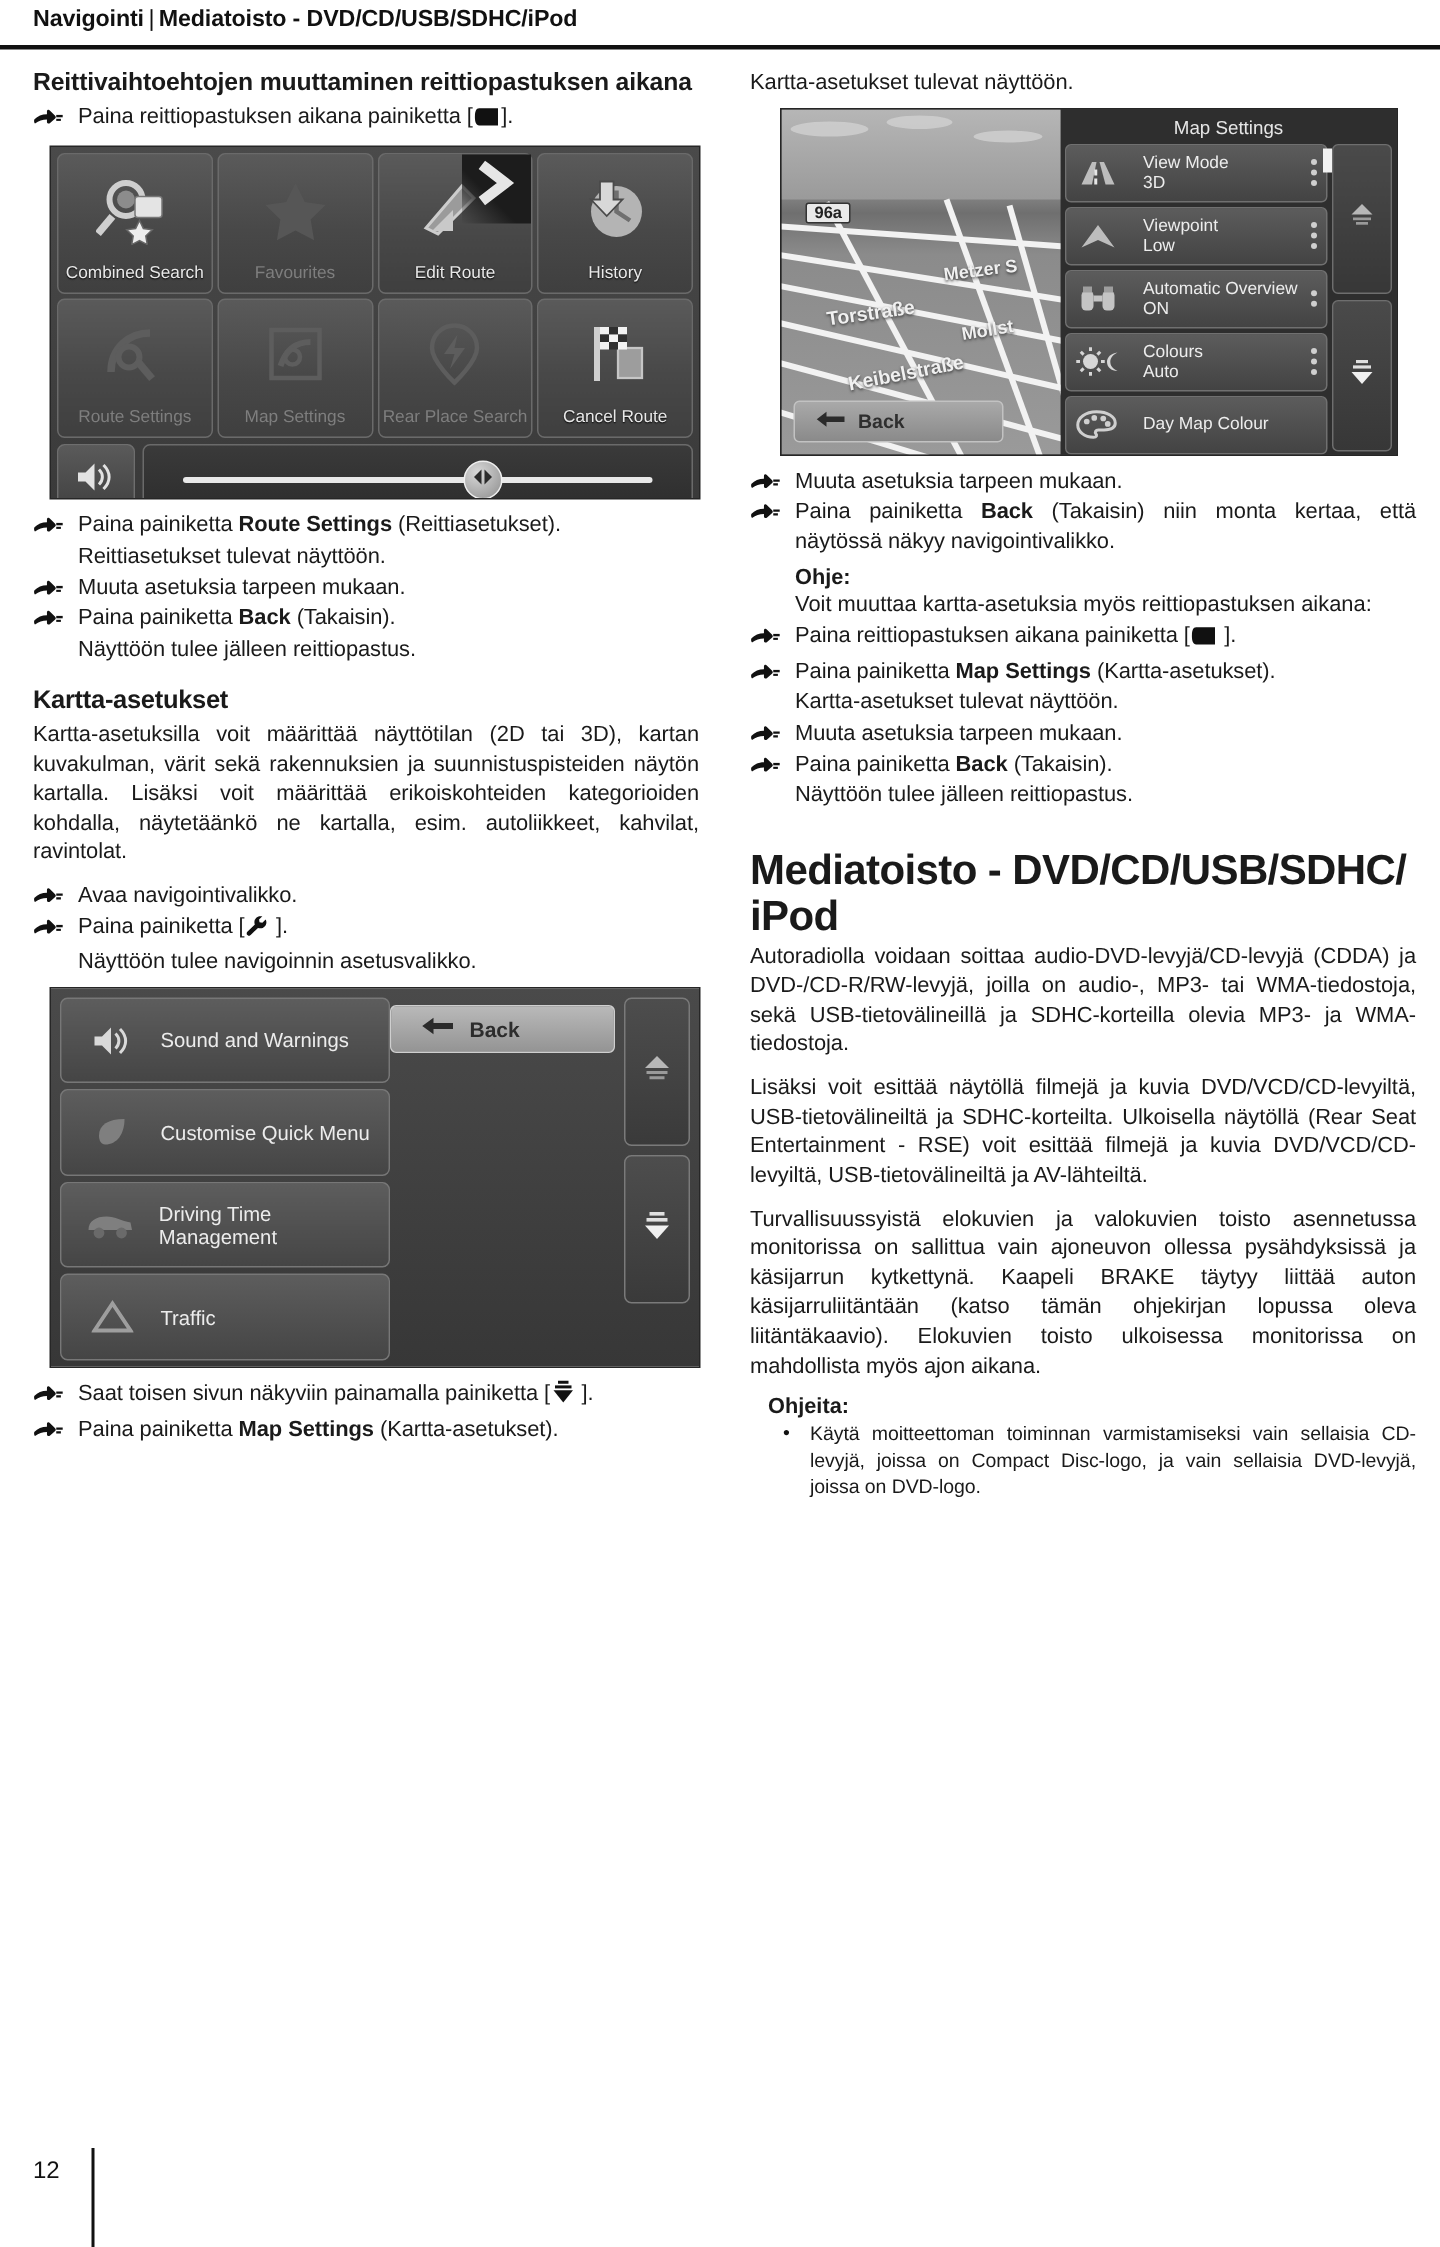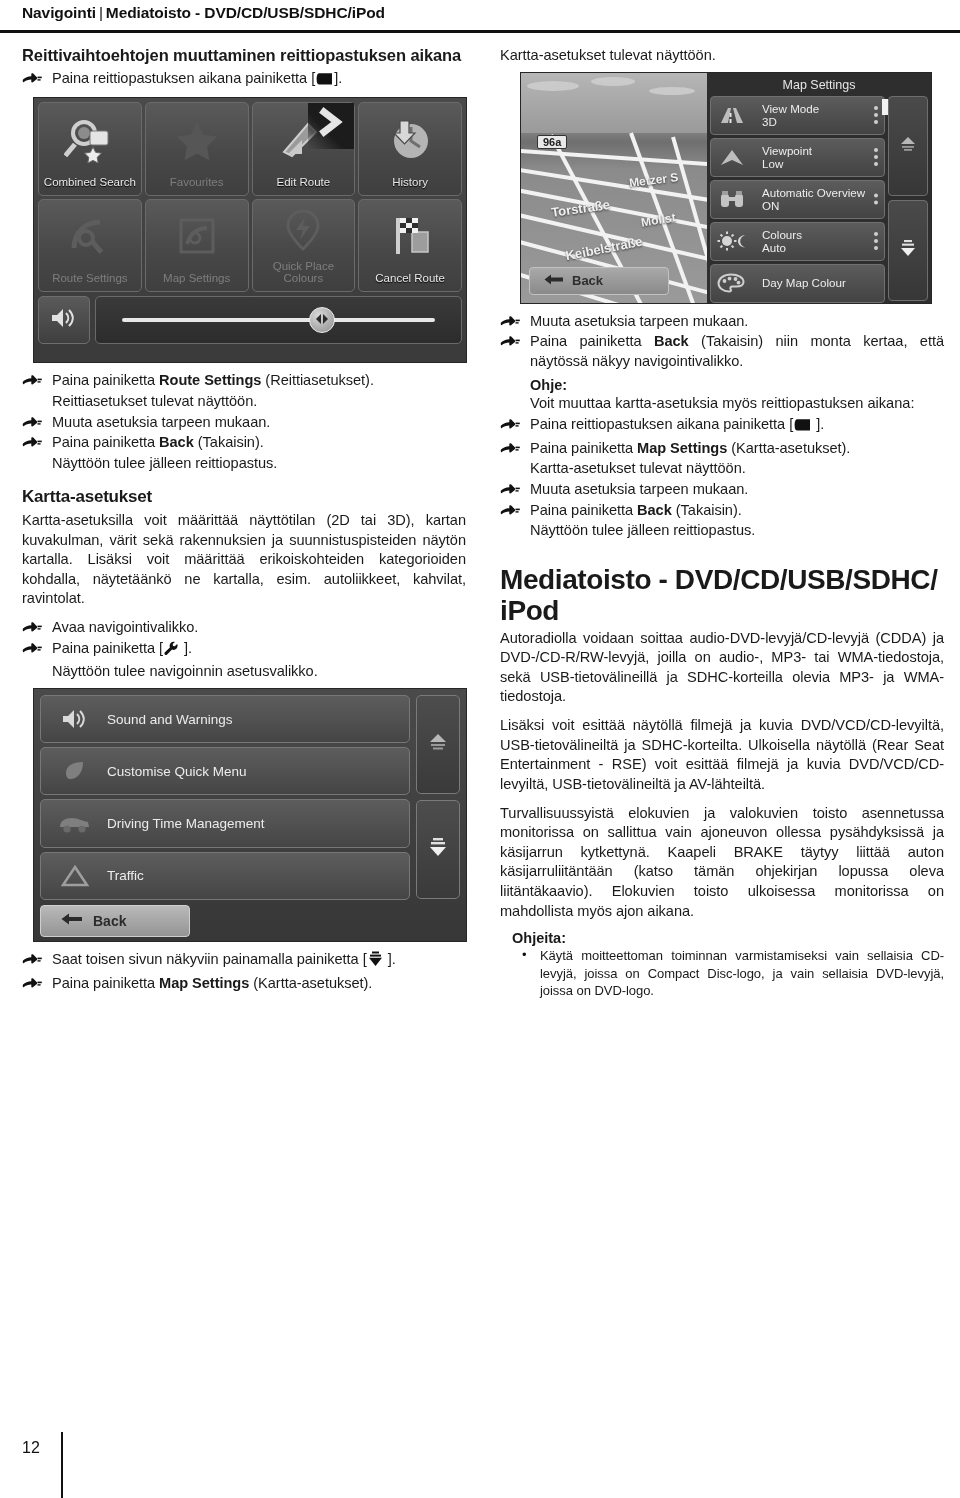--- a/index.html
+++ b/index.html
@@ -77,21 +77,21 @@
   b, strong { font-weight:bold; }
 
   
   .keyglyph { display:inline-block; vertical-align:-3px; margin:0 1px; }
 
   
   .shot { position:relative; background:#3c3c3c; border:1px solid #262626;
           overflow:hidden; }
 
   
-  .navshot { width:434px; height:266px; padding:4px;
+  .navshot { width:434px; height:236px; padding:4px;
              background:linear-gradient(#4a4a4a,#3a3a3a); }
   .navgrid { display:grid; grid-template-columns:repeat(4,1fr);
              grid-template-rows:1fr 1fr; gap:3px; height:190px; }
   .navcell {
     position:relative; border-radius:5px;
     background:linear-gradient(180deg,#5a5a5a 0%,#484848 55%,#3f3f3f 100%);
     border:1px solid #6a6a6a;
     display:flex; flex-direction:column; align-items:center;
     justify-content:flex-end; padding-bottom:7px;
   }
@@ -174,21 +174,21 @@
   .scrollcol .sbtn { flex:1; border-radius:4px;
                background:linear-gradient(180deg,#4a4a4a,#373737);
                border:1px solid #6e6e6e; display:flex; align-items:center;
                justify-content:center; }
   .scrollthumb { position:absolute; right:-2px; top:2px; width:6px; height:16px;
                background:#f2f2f2; }
 
   
   .setshot { width:434px; height:254px; padding:6px 6px 4px 6px;
              background:linear-gradient(#4a4a4a,#373737); display:flex; }
-  .setlist { flex:1; display:flex; flex-direction:column;justify-content:center; }
+  .setlist { flex:1; display:flex; flex-direction:row;justify-content:center; }
   .setrows { flex:1; display:flex; flex-direction:column; gap:4px; }
   .setrow {
     position:relative; flex:1; border-radius:5px;
     background:linear-gradient(180deg,#5d5d5d,#454545);
     border:1px solid #777; display:flex; align-items:center; gap:12px;
     padding-left:14px;
   }
   .setrow .sic { width:40px; display:flex; align-items:center; justify-content:center; }
   .setrow .slbl { color:#ececec; font-size:13.5px; }
   .setback {
@@ -319,21 +319,21 @@
         <span class="lbl">Map Settings</span>
       </div>
 
       <div class="navcell dim">
         <span class="ic">
           <svg width="46" height="44" viewBox="0 0 46 44">
             <path d="M23 3 C14 3 8 10 8 18 C8 27 23 41 23 41 C23 41 38 27 38 18 C38 10 32 3 23 3Z" fill="none" stroke="#5d5d5d" stroke-width="3"></path>
             <path d="M25 9 L16 22 H23 L20 32 L30 18 H23 Z" fill="#5d5d5d"></path>
           </svg>
         </span>
-        <span class="lbl">Quick Place Colours</span>
+        <span class="lbl">Rear Place Search</span>
       </div>
 
       <div class="navcell">
         <span class="ic">
           <svg width="48" height="44" viewBox="0 0 48 44">
             <rect x="26" y="18" width="16" height="20" fill="#9d9d9d" stroke="#c6c6c6" stroke-width="1.5"></rect>
             <rect x="10" y="4" width="4" height="36" fill="#cfcfcf"></rect>
             <g>
               <rect x="14" y="4" width="6" height="5" fill="#f2f2f2"></rect>
                   <rect x="20" y="4" width="6" height="5" fill="#2f2f2f"></rect>

